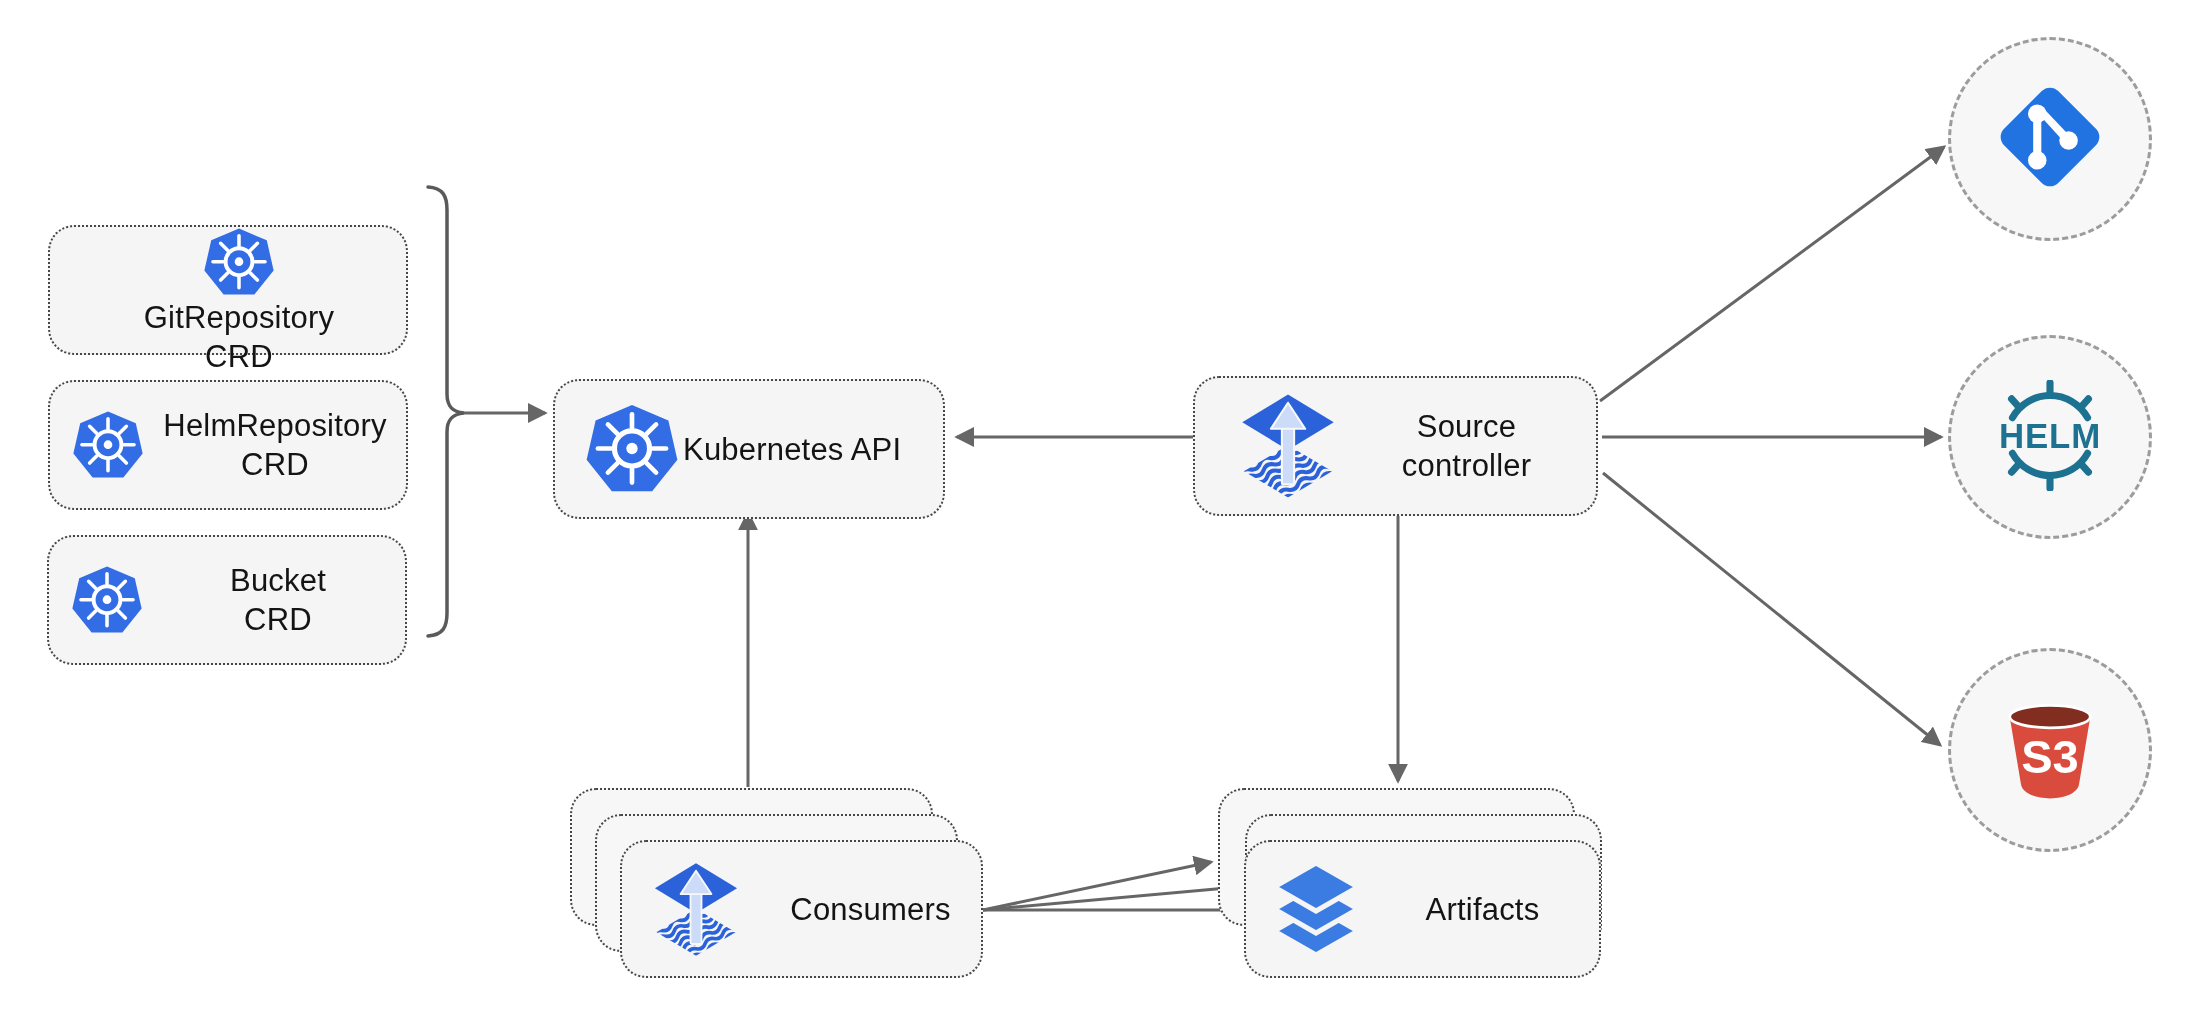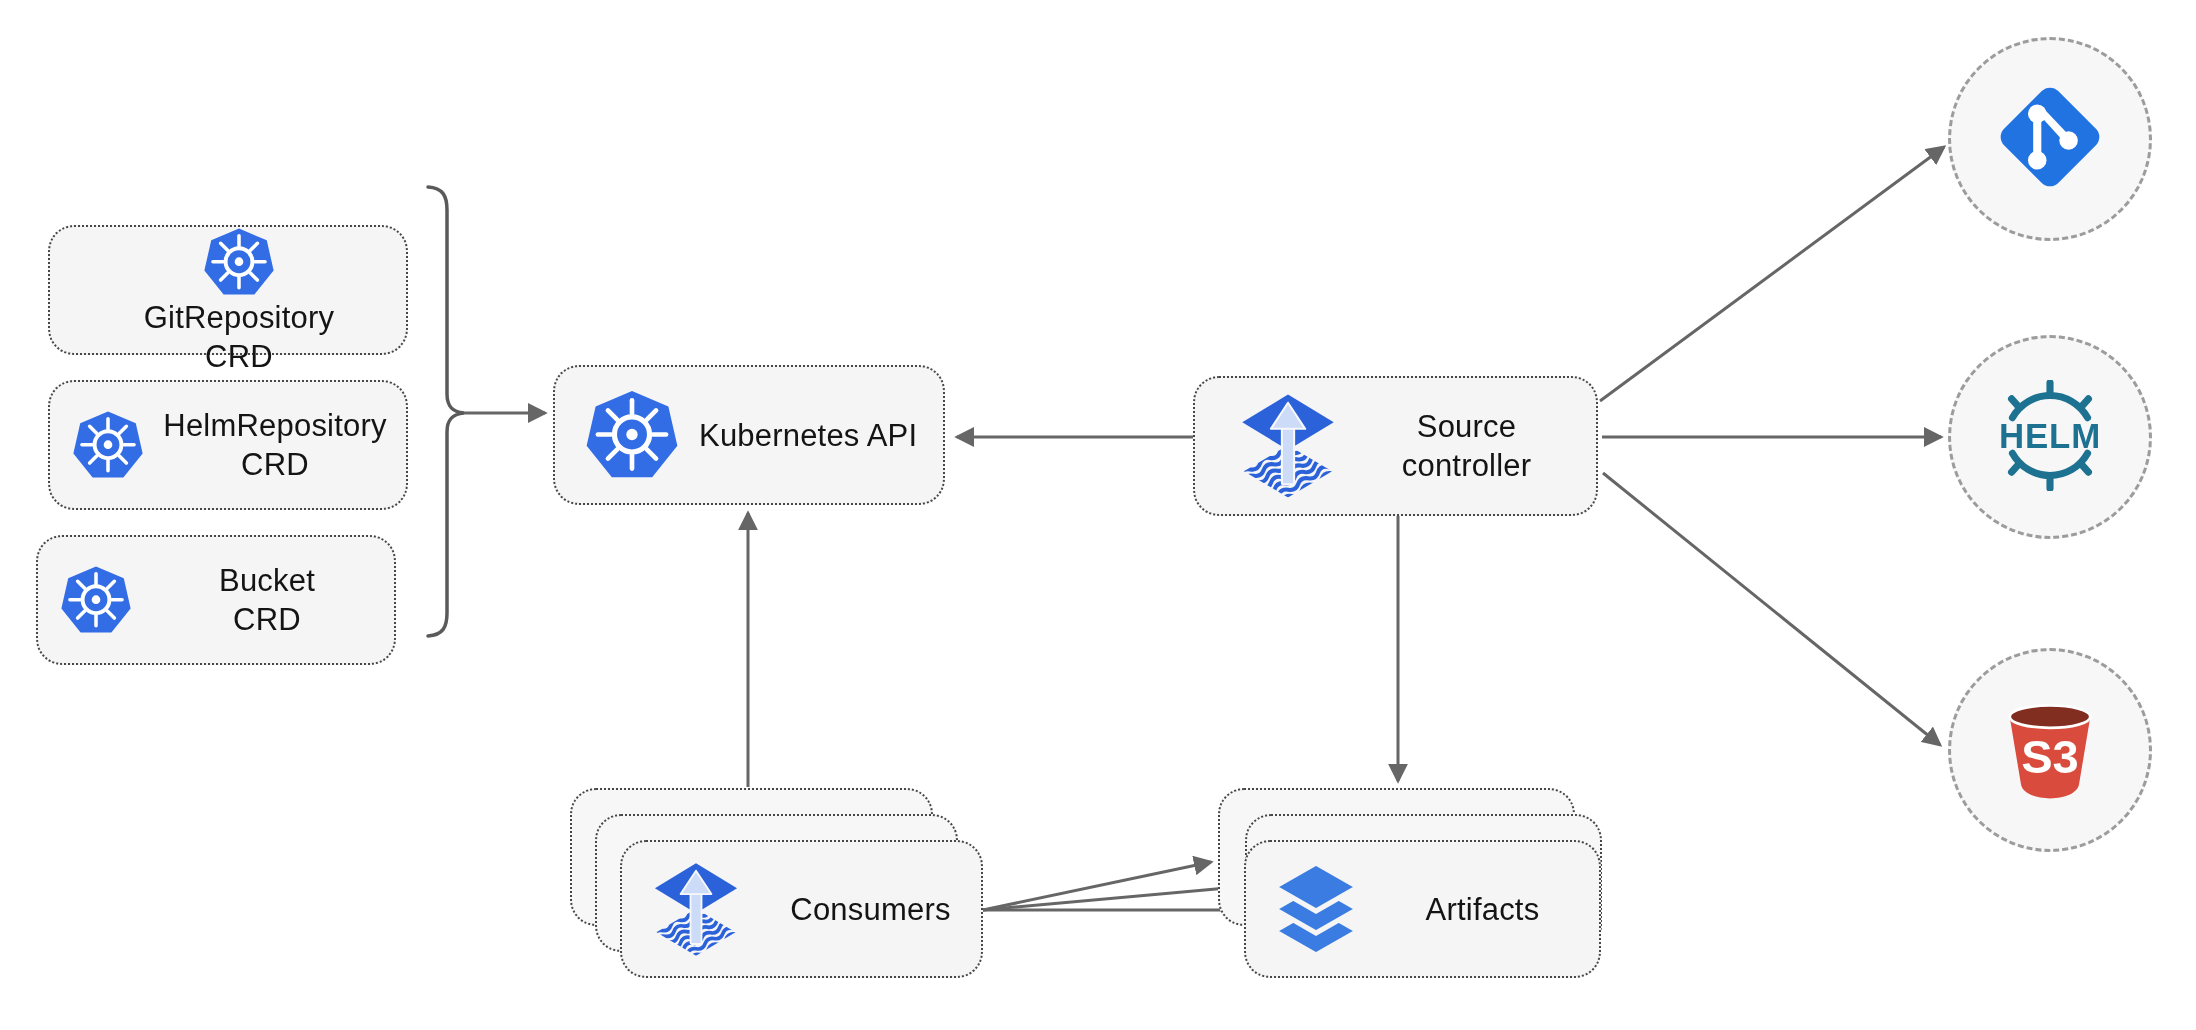--- a/index.html
+++ b/index.html
@@ -24,22 +24,22 @@
   .label .l1,.label .l2{display:block;}
   .single-label{font-size:32px;}
   .ext{
     position:absolute;box-sizing:border-box;width:204px;height:204px;border-radius:50%;
     background:#f7f7f8;border:3px dashed #9c9c9c;
     display:flex;align-items:center;justify-content:center;z-index:2;
   }
   
   #crd-git{left:48px;top:225px;width:360px;height:130px;padding-left:22px;flex-direction:column;}
   #crd-helm{left:48px;top:380px;width:360px;height:130px;padding-left:22px;}
-  #crd-bucket{left:36px;top:535px;width:360px;height:130px;padding-left:22px;gap:8px;}
-  #k8s-api{left:553px;top:365px;width:392px;height:140px;padding-left:30px;gap:20px;}
+  #crd-bucket{left:47px;top:535px;width:360px;height:130px;padding-left:22px;gap:8px;}
+  #k8s-api{left:553px;top:379px;width:392px;height:140px;padding-left:30px;gap:4px;}
   #k8s-api .label{flex:0 0 auto;text-align:left;}
   #source-controller{left:1193px;top:376px;width:405px;height:140px;padding-left:44px;}
   #consumers{left:620px;top:840px;width:363px;height:138px;padding-left:30px;gap:20px;}
   #artifacts{left:1244px;top:840px;width:357px;height:138px;padding-left:20px;}
   #consumers-ghost-b{left:570px;top:788px;width:363px;height:138px;}
   #consumers-ghost-m{left:595px;top:814px;width:363px;height:138px;}
   #artifacts-ghost-b{left:1218px;top:788px;width:357px;height:138px;}
   #artifacts-ghost-m{left:1245px;top:814px;width:357px;height:138px;}
   #ext-git{left:1948px;top:37px;}
   #ext-helm{left:1948px;top:335px;text-align:right;}

